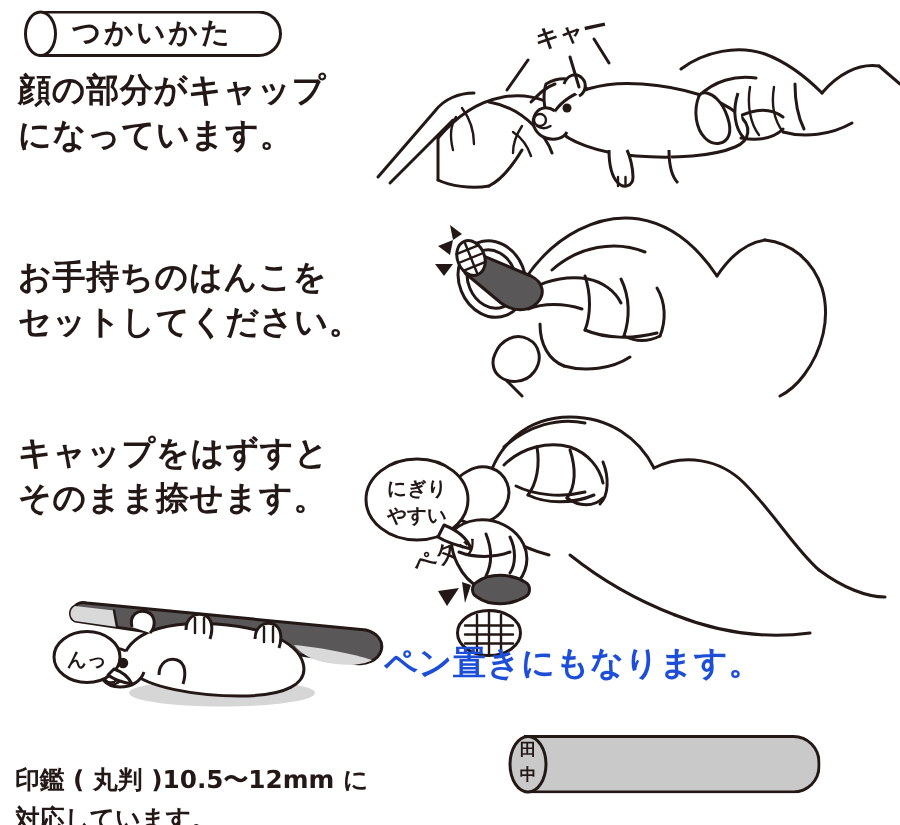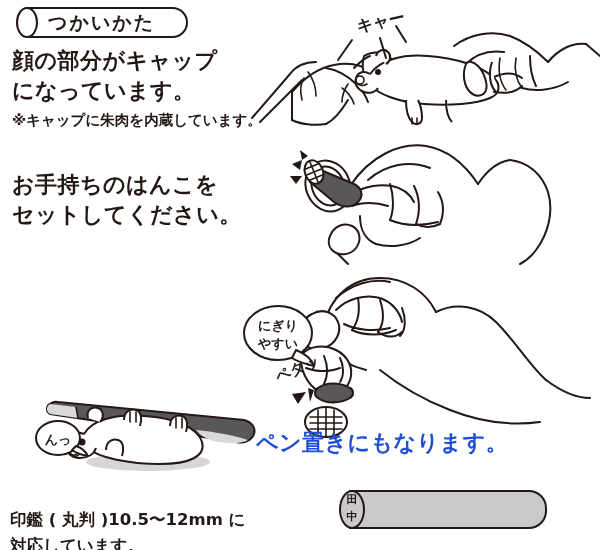--- a/index.html
+++ b/index.html
@@ -160,21 +160,20 @@
 <div id="page">
 
   <div id="text-step1" class="abs step-text">顔の部分がキャップ
 になっています。</div>
 
   <div id="title-badge" class="abs">
     <div class="barrel"></div>
     <div class="cap-ellipse"></div>
     <div class="title-text">つかいかた</div>
   </div>
-  <div id="text-note1" class="abs note-text">※キャップに朱肉を内蔵しています。</div>
 
   <svg class="ill" id="ill-step1" style="left:230px; top:0px;" width="370" height="140" viewBox="0 0 370 140">
 
     <path class="ln" d="M22 118 L60 74 C66 66 76 62 86 62"></path>
     <path class="ln" d="M30 122 L72 80"></path>
     <path class="ln" d="M62 92 C74 78 88 68 104 65 C118 62 132 65 142 72"></path>
     <path class="ln" d="M62 92 L62 120"></path>
     <path class="ln" d="M62 120 C70 124 84 126 96 124"></path>
     <path class="ln-thin" d="M78 72 C84 80 86 88 86 96"></path>
     <path class="ln-thin" d="M74 78 C70 84 70 92 72 100"></path>
@@ -253,20 +252,22 @@
     <g transform="rotate(-22 24 32)">
       <path class="ln-thin" d="M16 26 L32 26 M16 32 L32 32 M16 38 L32 38"></path>
       <path class="ln-thin" d="M24 21 L24 43"></path>
     </g>
 
     <path class="blk" d="M2 24 L12 20 L10 30 Z"></path>
     <path class="blk" d="M0 36 L12 36 L6 44 Z"></path>
     <path class="blk" d="M10 10 L18 16 L12 20 Z"></path>
   </svg>
 
+  <div id="text-step3" class="abs step-text">キャップをはずすと
+そのまま捺せます。</div>
 
   <svg class="ill" id="ill-step3" style="left:240px; top:270px;" width="360" height="170" viewBox="0 0 360 170">
 
     <path class="ln" d="M84 56 C90 26 112 8 140 8 C166 8 186 22 196 42"></path>
     <path class="ln" d="M196 42 C216 32 240 36 256 52 C276 72 290 96 306 110"></path>
     <path class="ln" d="M306 110 C322 122 338 128 350 128"></path>
     <path class="ln" d="M96 28 C112 14 132 8 150 12"></path>
 
     <path class="ln" d="M96 40 C108 28 126 24 140 28 C152 32 160 42 162 52"></path>
     <path class="ln" d="M118 28 C120 40 118 52 112 60"></path>

